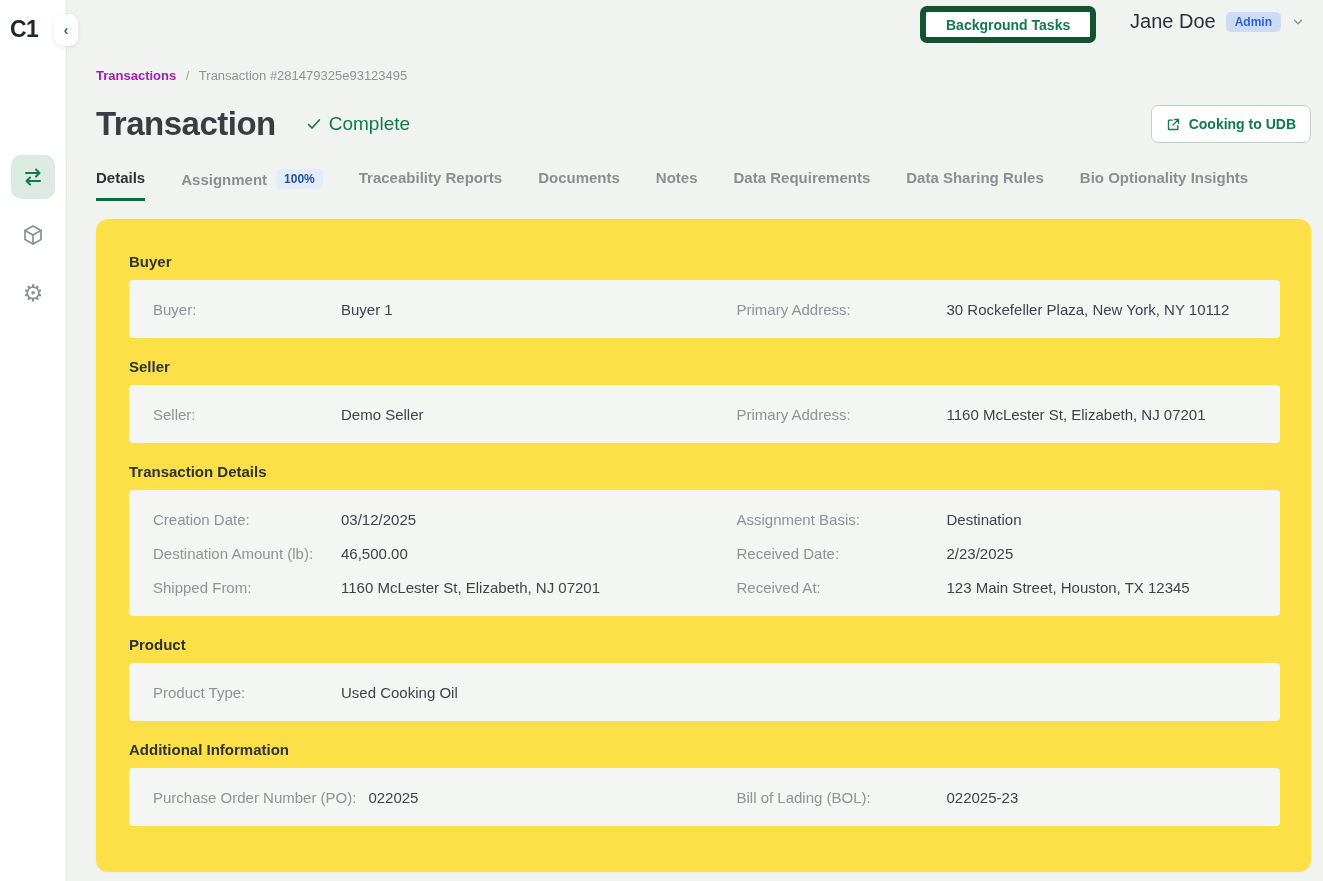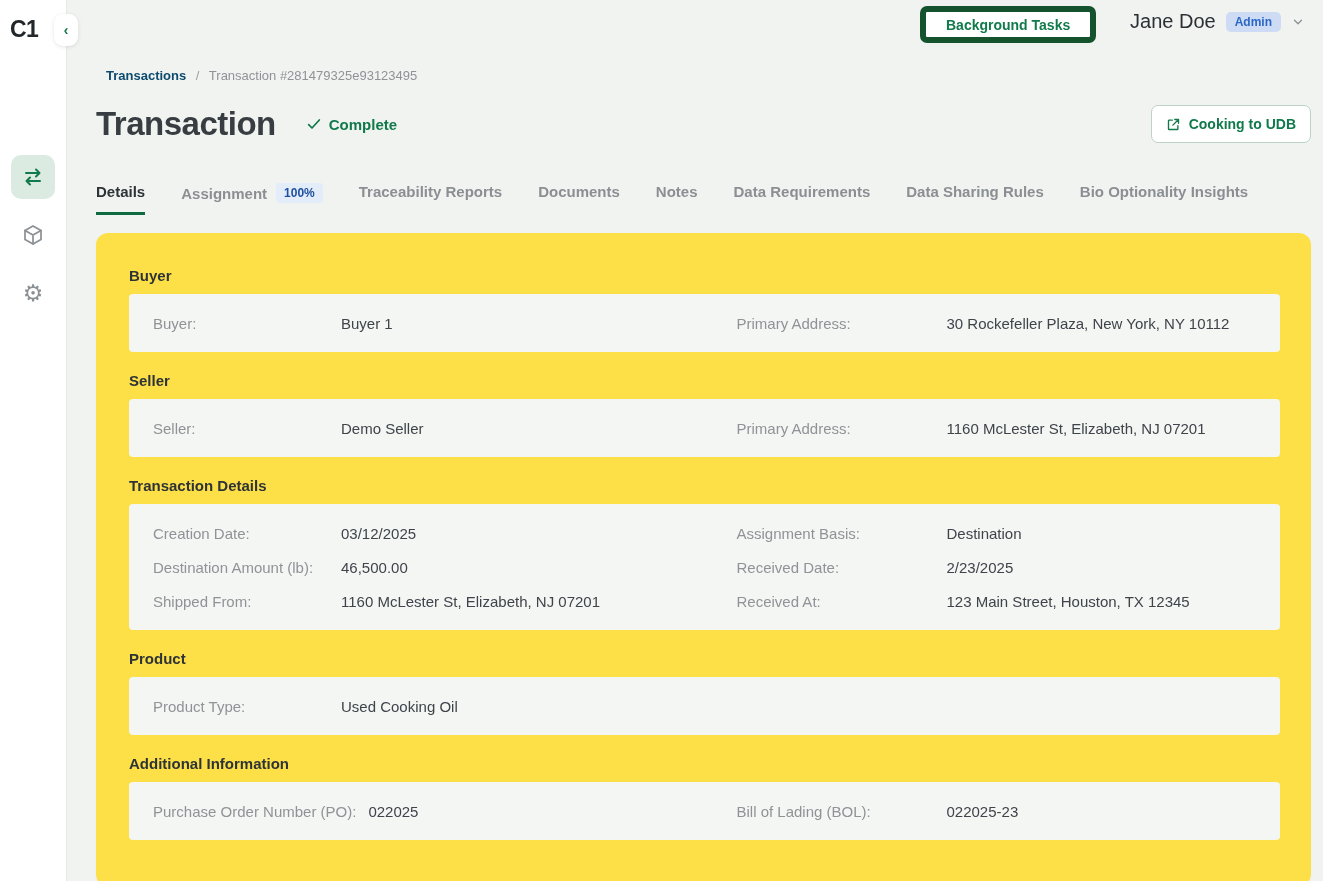--- a/index.html
+++ b/index.html
@@ -36,36 +36,36 @@
   .user-name { font-size:20px; color:#2b3035; }
   .role-badge { background:#cddcf4; color:#2b67c6; font-size:12px;
     font-weight:700; padding:3px 9px; border-radius:5px; }
   .user-caret { color:#8b9094; }
   .user-caret svg { width:14px; height:14px; display:block; }
 
   
   .main { position:absolute; left:66px; top:0; right:0; bottom:0;
     padding:0 12px 0 30px; }
   .breadcrumb { margin-top:68px; font-size:13px; color:#8f9397; }
-  .breadcrumb .crumb-root { color:#0c4a6e; font-weight:700; cursor:pointer;margin-left:10px; }
+  .breadcrumb .crumb-root { color:#a21caf; font-weight:700; cursor:pointer; }
   .breadcrumb .sep { margin:0 6px; color:#9aa0a4; }
 
   .title-row { display:flex; align-items:center; margin-top:22px; }
   .page-title { font-size:33px; font-weight:800; color:#383d42;
     letter-spacing:-0.5px; }
-  .status { display:flex; align-items:flex-start; gap:7px; margin-left:30px;
-    color:#117a4a; font-size:15px; font-weight:700; }
+  .status { display:flex; align-items:center; gap:7px; margin-left:30px;
+    color:#117a4a; font-size:19px; font-weight:400; }
   .status svg { width:16px; height:16px; }
   .report-btn { margin-left:auto; display:flex; align-items:center; gap:8px;
     background:#ffffff; border:1px solid #bcd3c6; border-radius:7px;
     padding:10px 14px; color:#117a4a; font-weight:700; font-size:14px;
     cursor:pointer; font-family:inherit; }
   .report-btn svg { width:15px; height:15px; }
 
-  .tabs { display:flex; gap:36px; margin-top:40px; align-items:flex-start; }
+  .tabs { display:flex; gap:36px; margin-top:26px; align-items:flex-start; }
   .tab { font-size:15px; font-weight:600; color:#8b8f93; padding-bottom:12px;
     cursor:pointer; display:flex; align-items:center; gap:9px;
     border-bottom:3px solid transparent; white-space:nowrap; }
   .tab.active { color:#2e3337; font-weight:700; border-bottom-color:#0e6b41; }
   .tab-badge { background:#e3ecf9; color:#1d509f; font-size:12px;
     font-weight:700; padding:3px 8px; border-radius:4px; }
 
   .card { margin-top:15px; background:#fde047; border-radius:12px;
     padding:34px 31px 26px 33px; min-height:616px;
     box-shadow:0 1px 2px rgba(0,0,0,0.03); }

